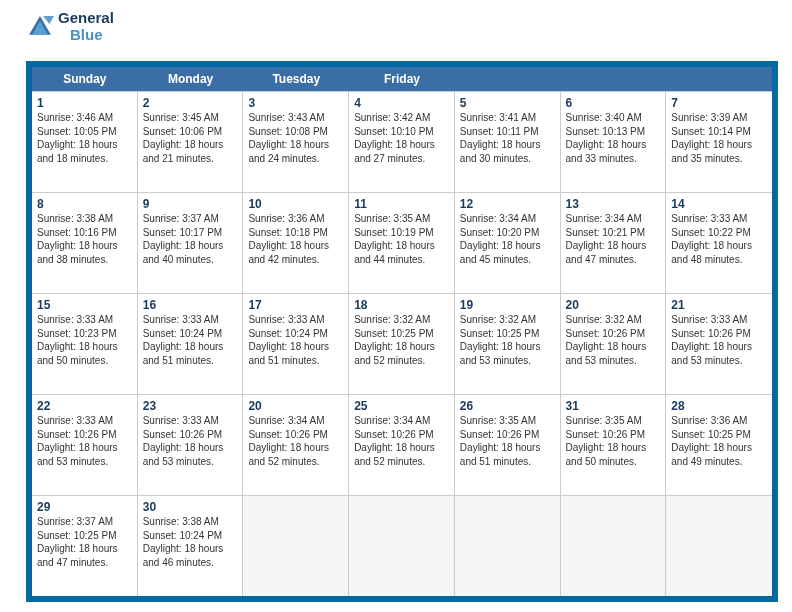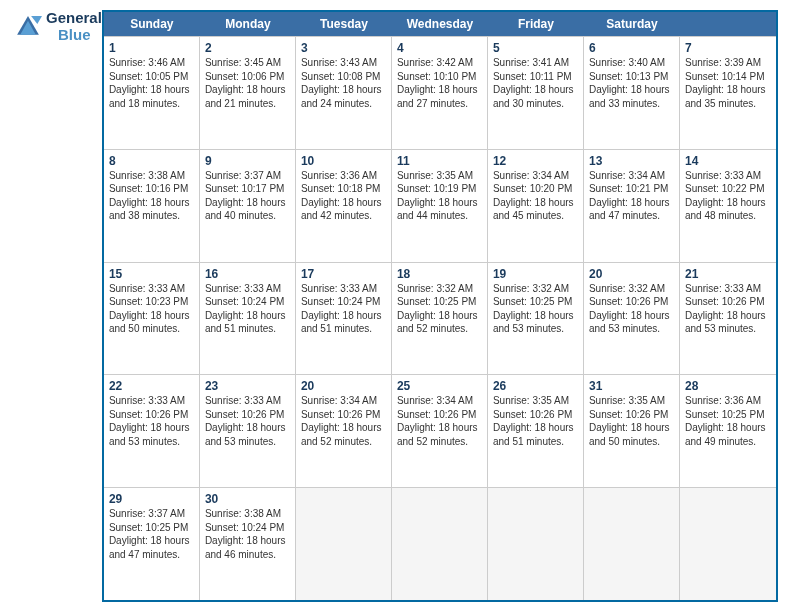--- a/index.html
+++ b/index.html
@@ -7,22 +7,22 @@
       width: 792px;
       height: 612px;
       font-family: Arial, sans-serif;
       background: #fff;
       overflow: hidden;
     }
     .page {
       width: 792px;
       height: 612px;
       display: flex;
-      flex-direction: row;
-      padding: 10px 14px 10px 14px;
+      flex-direction: column;
+      padding: 10px 14px 10px 26px;
     }
     .header {
       display: flex;
       justify-content: space-between;
       align-items: flex-start;
       margin-bottom: 6px;
     }
     .logo {
       display: flex;
       align-items: center;
@@ -51,21 +51,22 @@
       color: #1a3a5c;
     }
     .location {
       font-size: 14px;
       color: #444;
     }
     .calendar {
       flex: 1;
       display: flex;
       flex-direction: column;
-      border: 2px solid #0369a1;
+      border: 6px solid #0369a1;
+      margin-top: 12px;
     }
     .cal-header {
       display: grid;
       grid-template-columns: repeat(7, 1fr);
       background: #3a6ea5;
     }
     .cal-header-cell {
       color: #fff;
       font-size: 12px;
       font-weight: bold;
@@ -130,23 +131,21 @@
       <div class="month-title"></div>
       <div class="location"></div>
     </div>
   </div>
 
   <div class="calendar">
     <div class="cal-header" id="cal-header">
         <div class="cal-header-cell">Sunday</div>
         <div class="cal-header-cell">Monday</div>
         <div class="cal-header-cell">Tuesday</div>
-        <div class="cal-header-cell">Wednesday</div>
         <div class="cal-header-cell">Friday</div>
-        <div class="cal-header-cell">Saturday</div>
       </div>
     <div class="cal-body" id="cal-body">
         <div class="cal-row">
           <div class="cal-cell">
             <span class="day-num">1</span>
             <div class="cell-text">Sunrise: 3:46 AM<br>Sunset: 10:05 PM<br>Daylight: 18 hours<br>and 18 minutes.</div>
           </div>
           <div class="cal-cell">
             <span class="day-num">2</span>
             <div class="cell-text">Sunrise: 3:45 AM<br>Sunset: 10:06 PM<br>Daylight: 18 hours<br>and 21 minutes.</div>

